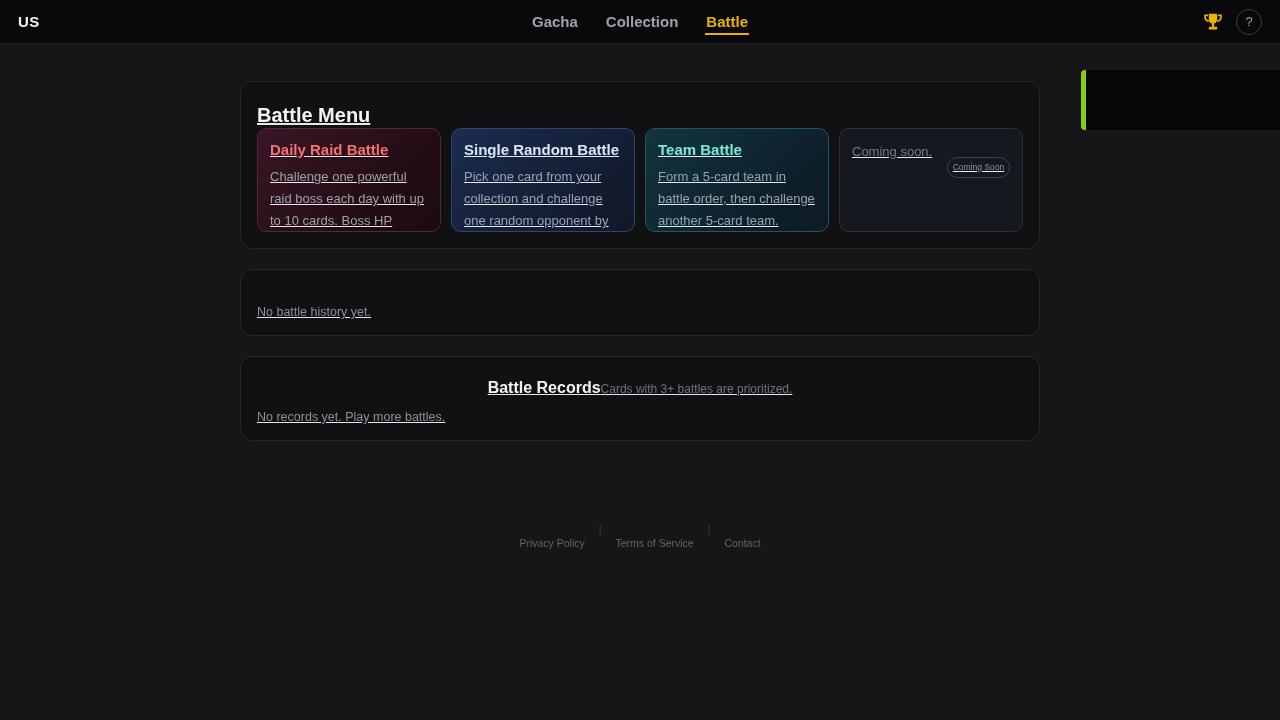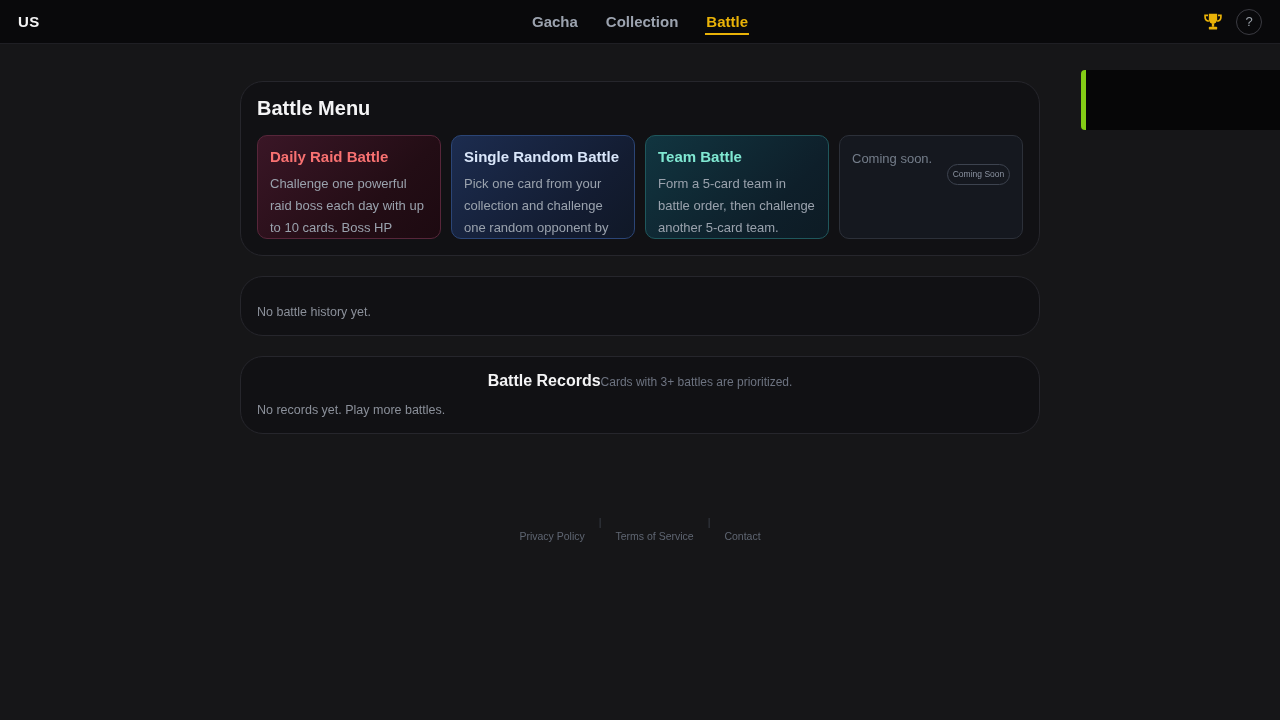--- a/index.html
+++ b/index.html
@@ -81,23 +81,24 @@
 
   
   .main {
     width: 800px;
     margin: 0 auto;
     padding-top: 37px;
   }
   .panel {
     background: #111114;
     border: 1px solid #26262c;
-    border-radius: 23px;
-    padding: 15px 16px 16px 16px;
+    border-radius: 12px;
+    padding: 22px 16px 16px 16px;
     margin-bottom: 20px;
+    text-decoration: underline;
   }
   .panel-title-lg {
     font-size: 20px;
     font-weight: bold;
     color: #f4f4f5;
   }
   .panel-title-sm {
     font-size: 16px;
     font-weight: bold;
     color: #f4f4f5;
@@ -106,21 +107,21 @@
     margin-top: 13px;
     font-size: 12.5px;
     color: #8b909a;
   }
 
   
   .modes {
     display: grid;
     grid-template-columns: repeat(4, 1fr);
     gap: 10px;
-    margin-top: 15px;
+    margin-top: 1px;
   }
   .mode-card {
     border-radius: 10px;
     padding: 12px 12px;
     height: 104px;
     cursor: pointer;
     overflow: hidden;
   }
   .mode-card h3 { font-size: 15px; font-weight: bold; margin-bottom: 8px; }
   .mode-card p { font-size: 13px; line-height: 22px; color: #9aa2ad; }

